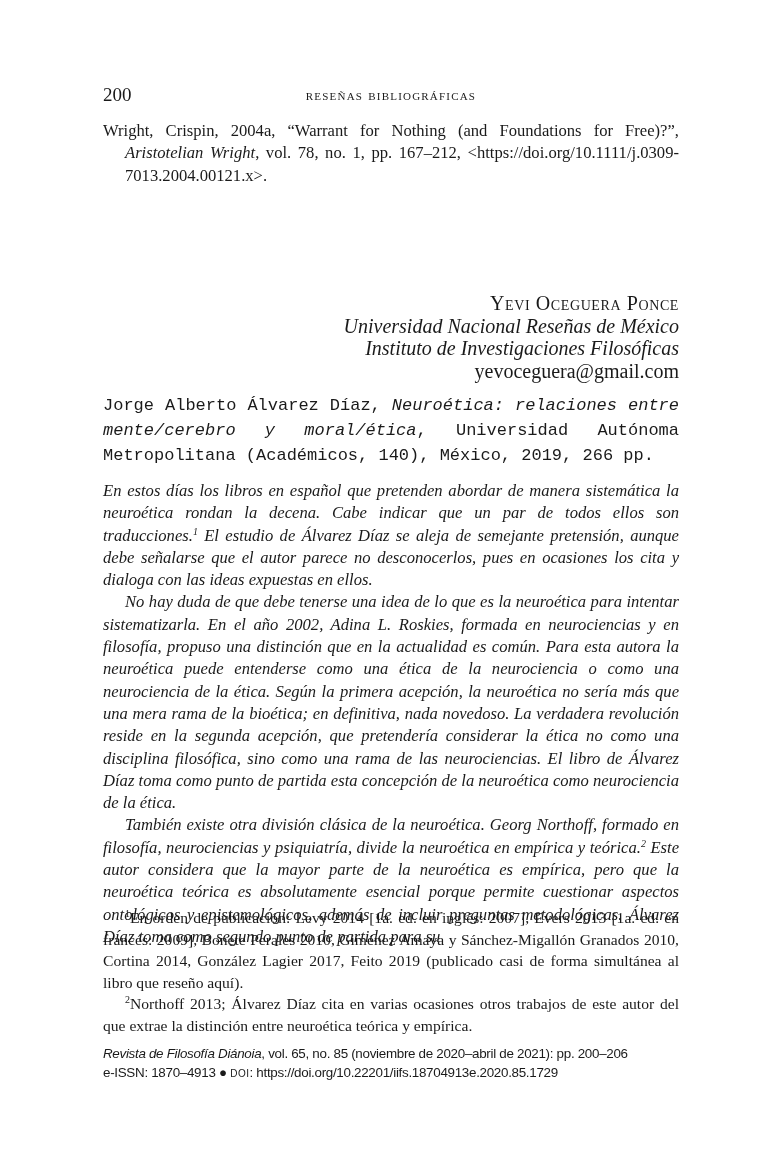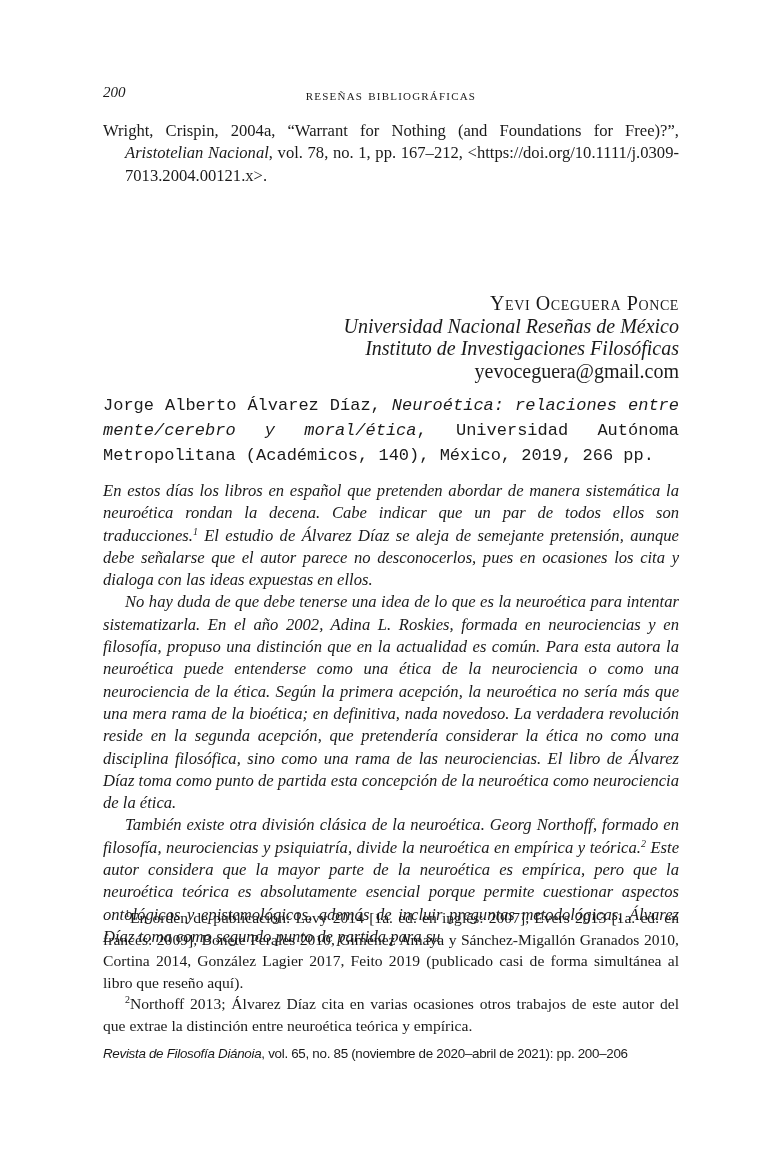--- a/index.html
+++ b/index.html
@@ -1,20 +1,20 @@
 <!DOCTYPE html>
 <html><head>
   <meta charset="utf-8">
   <style>
     html, body { margin: 0; padding: 0; background: #ffffff; }
     body { width: 781px; height: 1152px; position: relative; overflow: hidden; color: #1a1a1a;
            font-family: "DejaVu Serif", "Liberation Serif", serif; }
     .page { position: absolute; left: 103px; top: 0; width: 576px; }
     .header { position: absolute; top: 84px; left: 0; width: 576px; height: 22px; }
-    .page-num { position: absolute; left: 0; top: 0; font-size: 15px; font-family: "Liberation Serif", serif; font-style: italic; }
+    .page-num { position: absolute; left: 0; top: 0; font-size: 19px; font-family: "Liberation Serif", serif; }
     .running-head { position: absolute; left: 0; right: 0; top: 2px; text-align: center; font-size: 16px;
                     letter-spacing: 1.2px; font-variant: small-caps; text-transform: lowercase; font-family: "Liberation Serif", serif; }
     .refs { position: absolute; top: 120px; left: 0; width: 576px; font-family: "Liberation Serif", serif; font-size: 16.6px; line-height: 22.3px; }
     .ref { padding-left: 22px; text-indent: -22px; text-align: justify; }
     .sig { position: absolute; top: 292px; right: 0; text-align: right; font-family: "Liberation Serif", serif; font-size: 20px; line-height: 22.5px; }
     .sig .name { font-variant: small-caps; letter-spacing: 0.6px; }
     .sig .it { font-style: italic; }
     .book { position: absolute; top: 393px; left: 0; width: 576px; font-family: Liberation Mono, monospace; font-size: 17px; line-height: 25px; text-align: justify; }
     .body { position: absolute; top: 480px; left: 0; width: 576px; font-family: "Liberation Serif", serif; font-size: 16.6px; line-height: 22.3px; text-align: justify; }
     .body p { margin: 0; text-indent: 22px; font-style: italic; }
@@ -31,21 +31,21 @@
 <body>
 
 <div class="page">
 
   <div class="header">
     <span class="page-num">200</span>
     <div class="running-head">Reseñas bibliográficas</div>
   </div>
 
   <div class="refs">
-    <div class="ref"><span>Wright, Crispin, 2004a, “Warrant for Nothing (and Foundations for Free)?”, </span><i>Aristotelian Nacional</i><span>, vol. 78, no. 1, pp. 167–212, &lt;https://doi.org/10.1111/j.0309-7013.2004.00121.x&gt;.</span></div>
+    <div class="ref"><span>Wright, Crispin, 2004a, “Warrant for Nothing (and Foundations for Free)?”, </span><i>Aristotelian Wright</i><span>, vol. 78, no. 1, pp. 167–212, &lt;https://doi.org/10.1111/j.0309-7013.2004.00121.x&gt;.</span></div>
   </div>
 
   <div class="sig">
     <div class="name">Yevi Oceguera Ponce</div>
     <div class="it">Universidad Nacional Reseñas de México</div>
     <div class="it">Instituto de Investigaciones Filosóficas</div>
     <div>yevoceguera@gmail.com</div>
   </div>
 
   <div class="book"><span>Jorge Alberto Álvarez Díaz, </span><i>Neuroética: relaciones entre mente/cerebro y moral/ética</i><span>, Universidad Autónoma Metropolitana (Académicos, 140), México, 2019, 266 pp.</span></div>
@@ -56,15 +56,16 @@
     <p><span>También existe otra división clásica de la neuroética. Georg Northoff, formado en filosofía, neurociencias y psiquiatría, divide la neuroética en empírica y teórica.</span><sup>2</sup><span> Este autor considera que la mayor parte de la neuroética es empírica, pero que la neuroética teórica es absolutamente esencial porque permite cuestionar aspectos ontológicos y epistemológicos, además de incluir preguntas metodológicas. Álvarez Díaz toma como segundo punto de partida para su</span></p>
   </div>
 
   <div class="notes">
     <p><sup>1</sup><span>En orden de publicación: Levy 2014 [1a. ed. en inglés: 2007], Evers 2013 [1a. ed. en francés: 2009], Bonete Perales 2010, Giménez Amaya y Sánchez-Migallón Granados 2010, Cortina 2014, González Lagier 2017, Feito 2019 (publicado casi de forma simultánea al libro que reseño aquí).</span></p>
     <p><sup>2</sup><span>Northoff 2013; Álvarez Díaz cita en varias ocasiones otros trabajos de este autor del que extrae la distinción entre neuroética teórica y empírica.</span></p>
   </div>
 
   <div class="footer">
     <div><span class="jt">Revista de Filosofía Diánoia</span><span>, vol. 65, no. 85 (noviembre de 2020–abril de 2021): pp. 200–206</span></div>
+    <div><span>e-ISSN</span><span>: 1870–4913</span><span> ● </span><span class="sc">DOI</span><span>: https://doi.org/10.22201/iifs.18704913e.2020.85.1729</span></div>
   </div>
 
 </div>
 
 </body></html>

